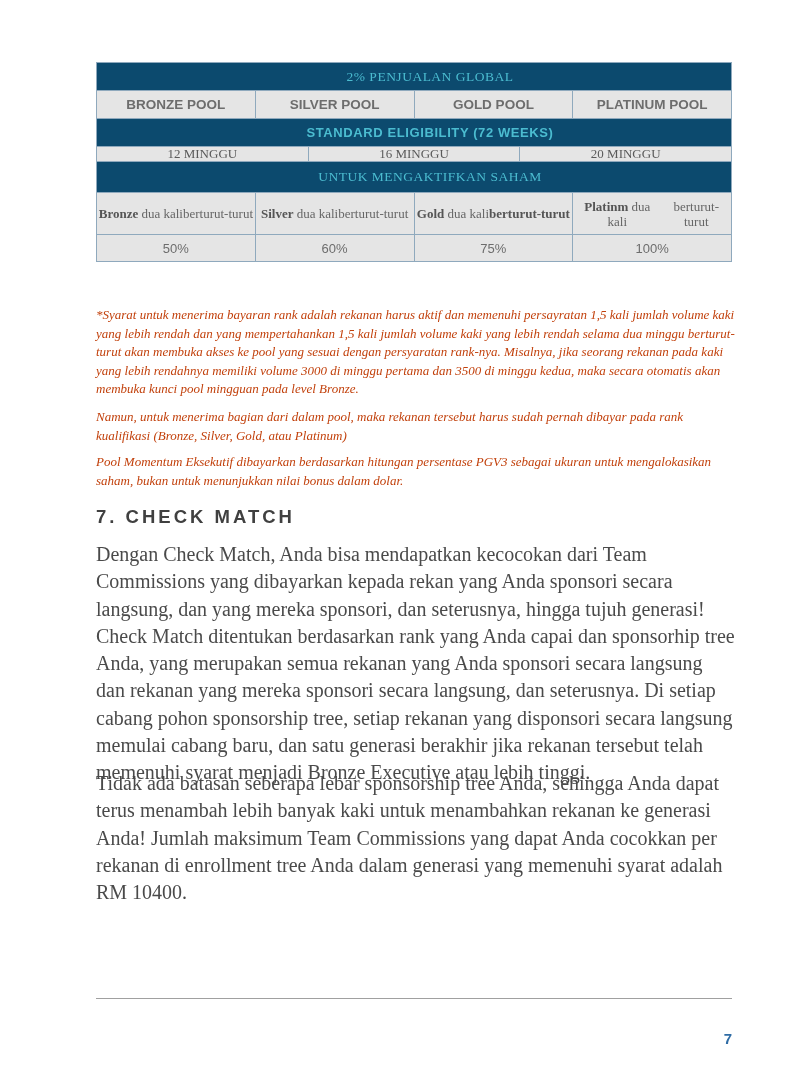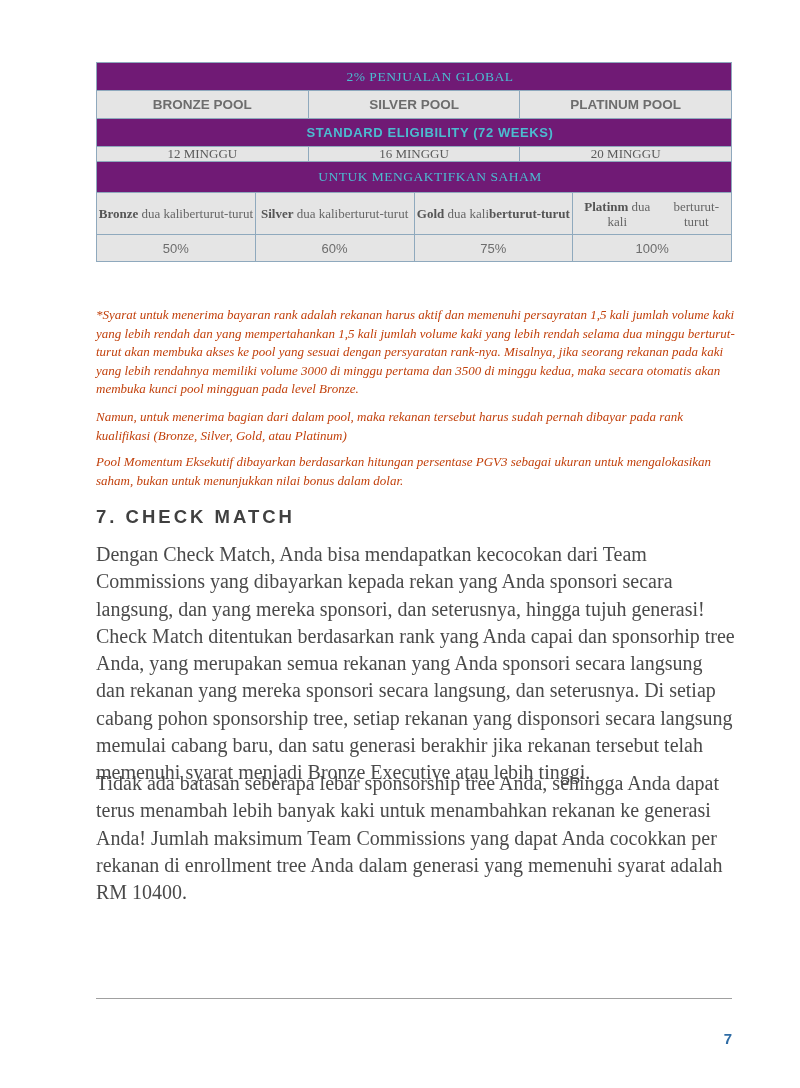--- a/index.html
+++ b/index.html
@@ -1,20 +1,20 @@
 <!DOCTYPE html>
 <html><head>
 <meta charset="utf-8">
 <style>
   html, body { margin:0; padding:0; background:#ffffff; }
   body { width:800px; height:1088px; position:relative; overflow:hidden; font-family:"Liberation Serif", serif; color:#4a4a4a; }
   .table { position:absolute; left:96px; top:62px; width:636px; border:1px solid #8fa9bd; box-sizing:border-box; }
   .row { display:flex; border-top:1px solid #8fa9bd; box-sizing:border-box; }
   .row:first-child { border-top:none; }
-  .band { background:#701a75; justify-content:center; align-items:center; color:#4bbcd0;padding-left:32px; }
+  .band { background:#0c4a6e; justify-content:center; align-items:center; color:#4bbcd0;padding-left:32px; }
   .band.serif { font-family:"Liberation Serif", serif; font-size:13.5px; letter-spacing:0.5px; }
   .band.sans { font-family:"Liberation Sans", sans-serif; font-weight:bold; font-size:13px; letter-spacing:0.6px; }
   .cell { flex:1; display:flex; align-items:center; justify-content:center; text-align:center; border-left:1px solid #8fa9bd; background:#e5e5e5; box-sizing:border-box; }
   .cell:first-child { border-left:none; }
   .pool .cell { font-family:"Liberation Sans", sans-serif; font-weight:bold; font-size:13.5px; color:#6d6d6d; }
   .weeks .cell { font-family:"Liberation Serif", serif; font-size:13px; color:#5a5a5a; }
   .desc .cell { font-family:"Liberation Serif", serif; font-size:13px; color:#666; line-height:15px; }
   .desc .cell b { color:#555; }
   .pct .cell { font-family:"Liberation Sans", sans-serif; font-size:13px; color:#6d6d6d; }
   .notes { position:absolute; left:96px; width:640px; font-style:italic; font-size:13px; line-height:18.5px; color:#c2410c; }
@@ -26,20 +26,21 @@
 </head>
 <body>
 
 <div class="table">
   <div class="row band serif" style="height:27px">
     <span>2% PENJUALAN GLOBAL</span>
   </div>
   <div class="row pool" style="height:28px">
     <div class="cell">BRONZE POOL</div>
     <div class="cell">SILVER POOL</div>
+    <div class="cell">GOLD POOL</div>
     <div class="cell">PLATINUM POOL</div>
   </div>
   <div class="row band sans" style="height:28px">
     <span>STANDARD ELIGIBILITY (72 WEEKS)</span>
   </div>
   <div class="row weeks" style="height:15px">
     <div class="cell">12 MINGGU</div>
     <div class="cell">16 MINGGU</div>
     <div class="cell">20 MINGGU</div>
   </div>

